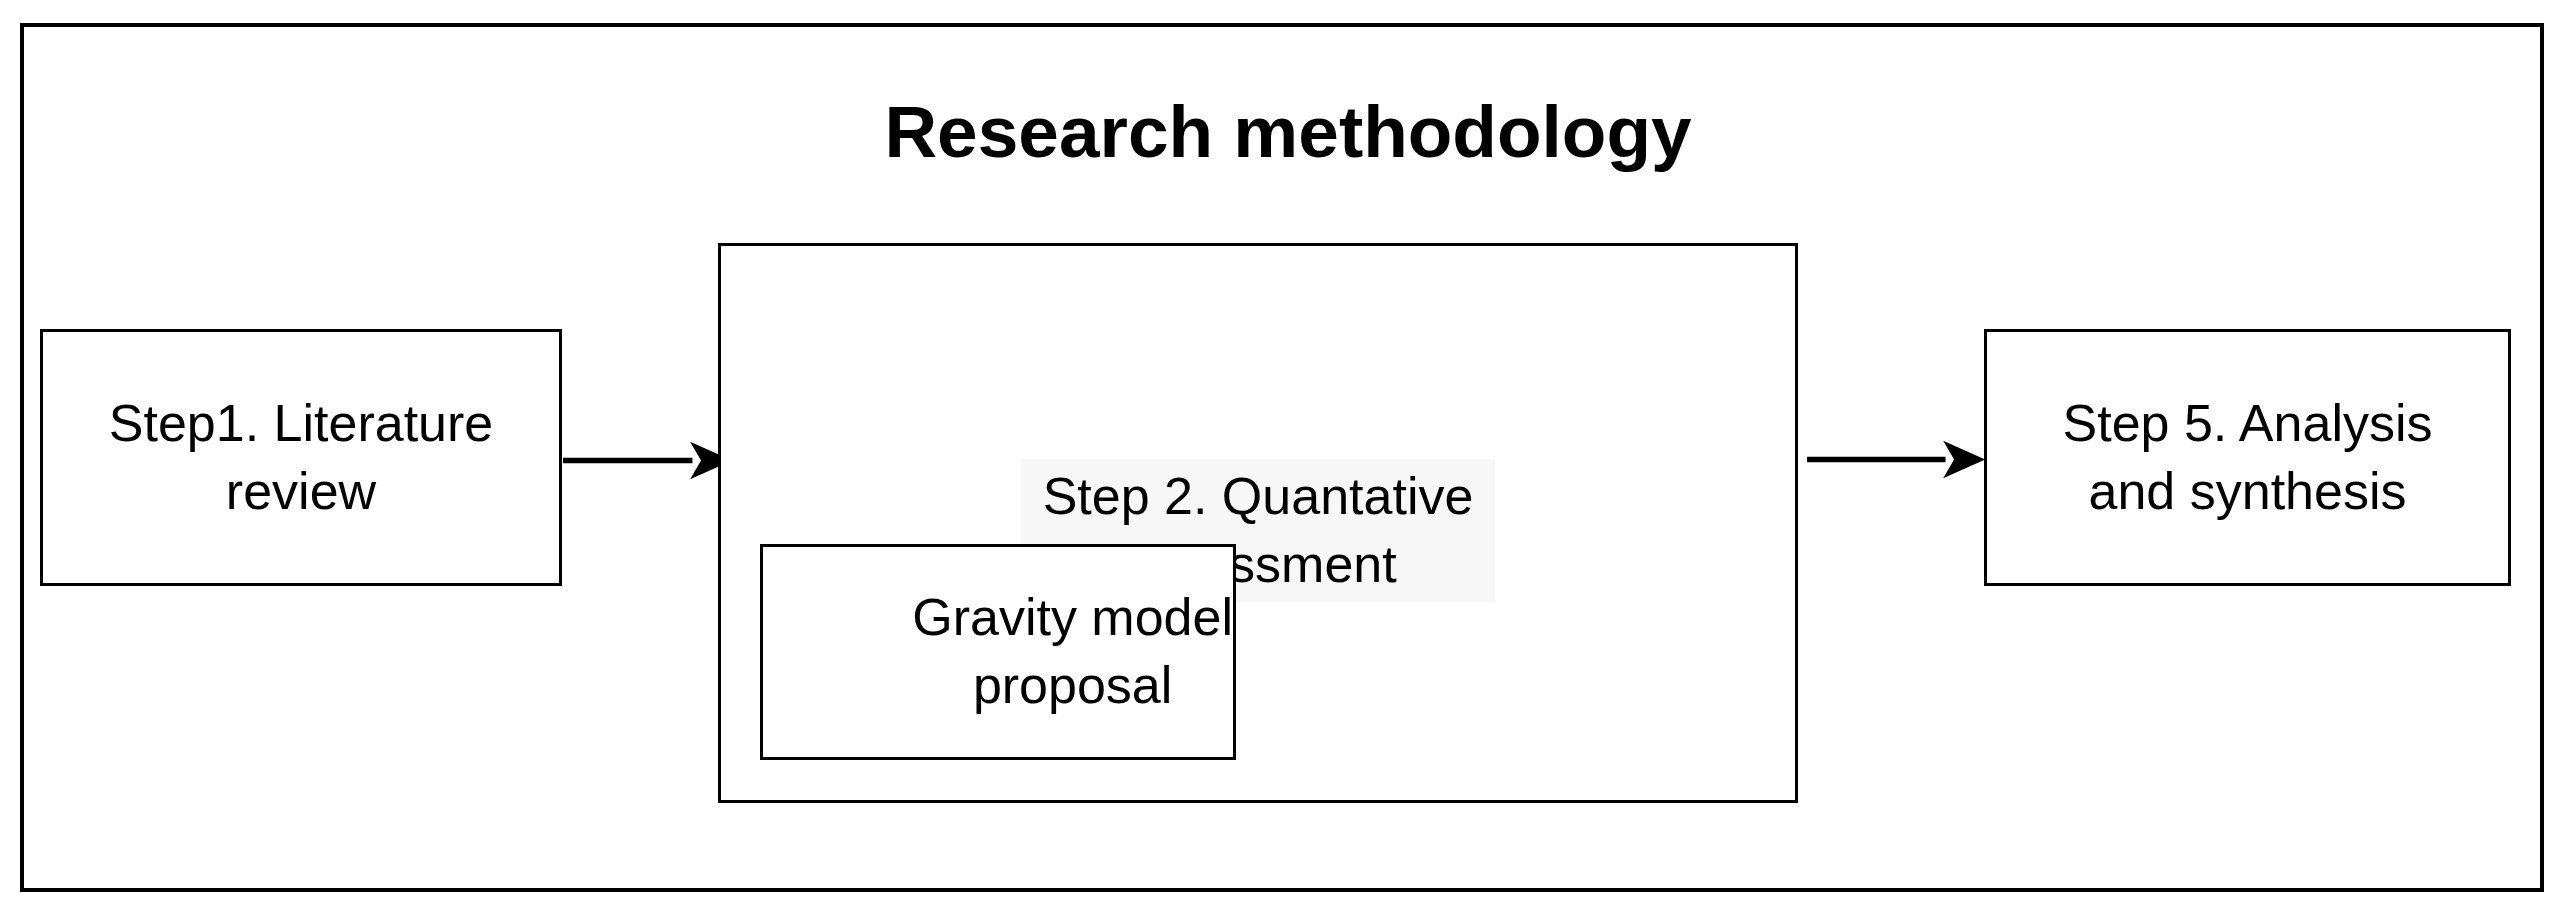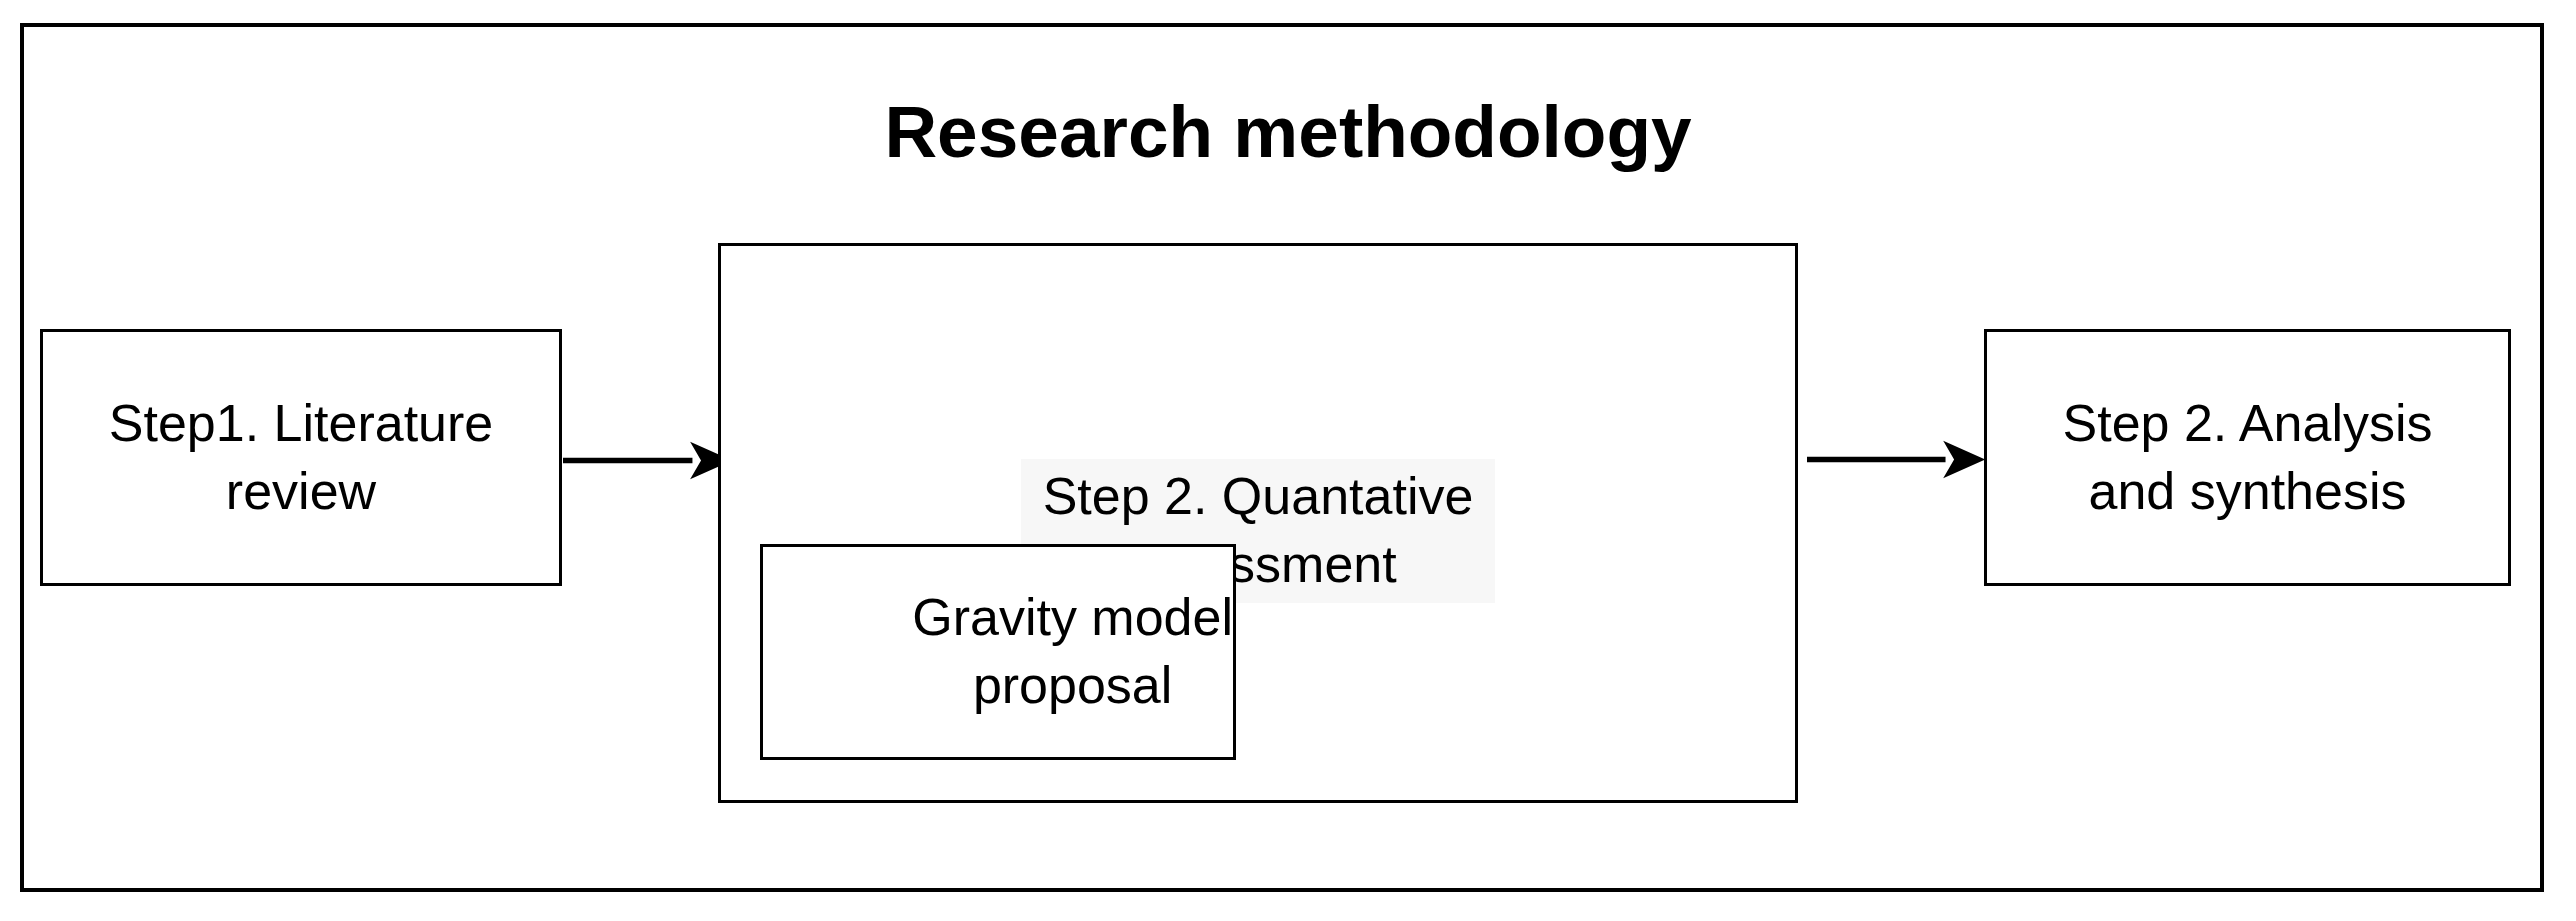--- a/index.html
+++ b/index.html
@@ -156,18 +156,18 @@
 proposal</span>
     </div>
   </div>
 
   <svg class="arrow arrow-2" viewBox="0 0 230 60" xmlns="http://www.w3.org/2000/svg">
     <line x1="0" y1="30" x2="178" y2="30"></line>
     <polygon points="229,30 175,6 189,30 175,54"></polygon>
   </svg>
 
   <div class="box step3-box">
-    <span>Step 2. Analysis
+    <span>Step 5. Analysis
 and synthesis</span>
   </div>
 
 </div>
 
 
 </body></html>

